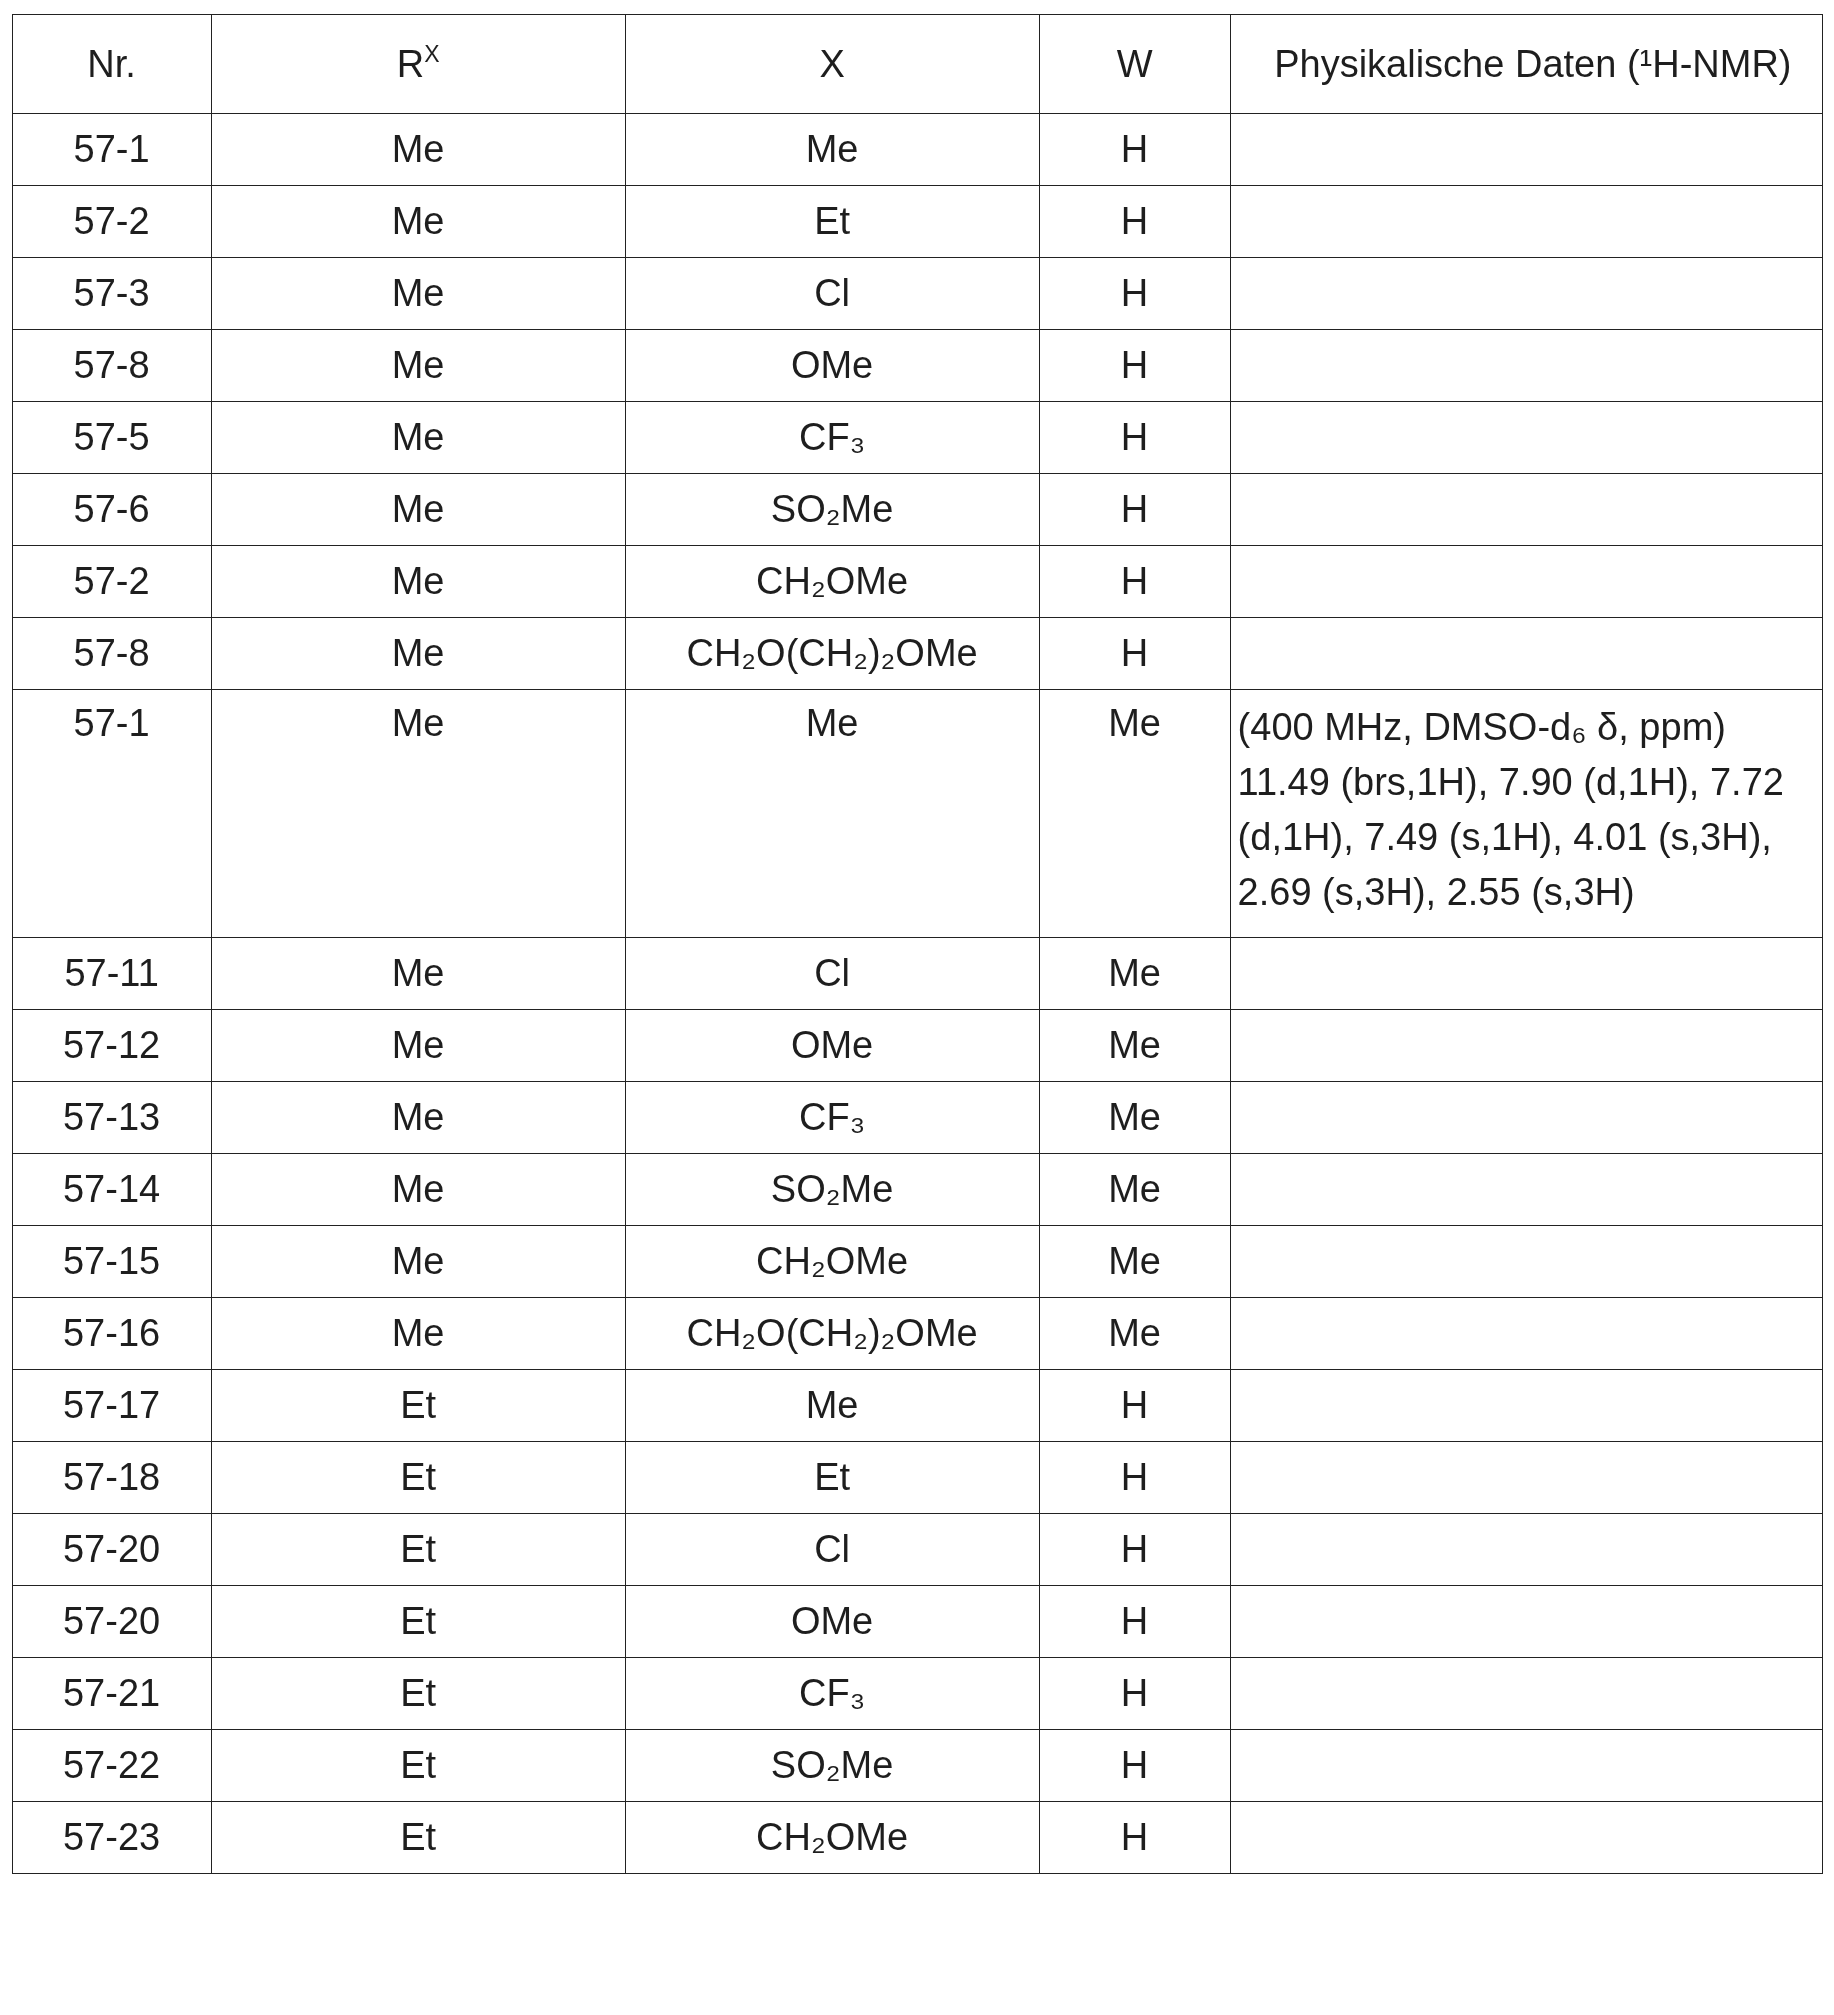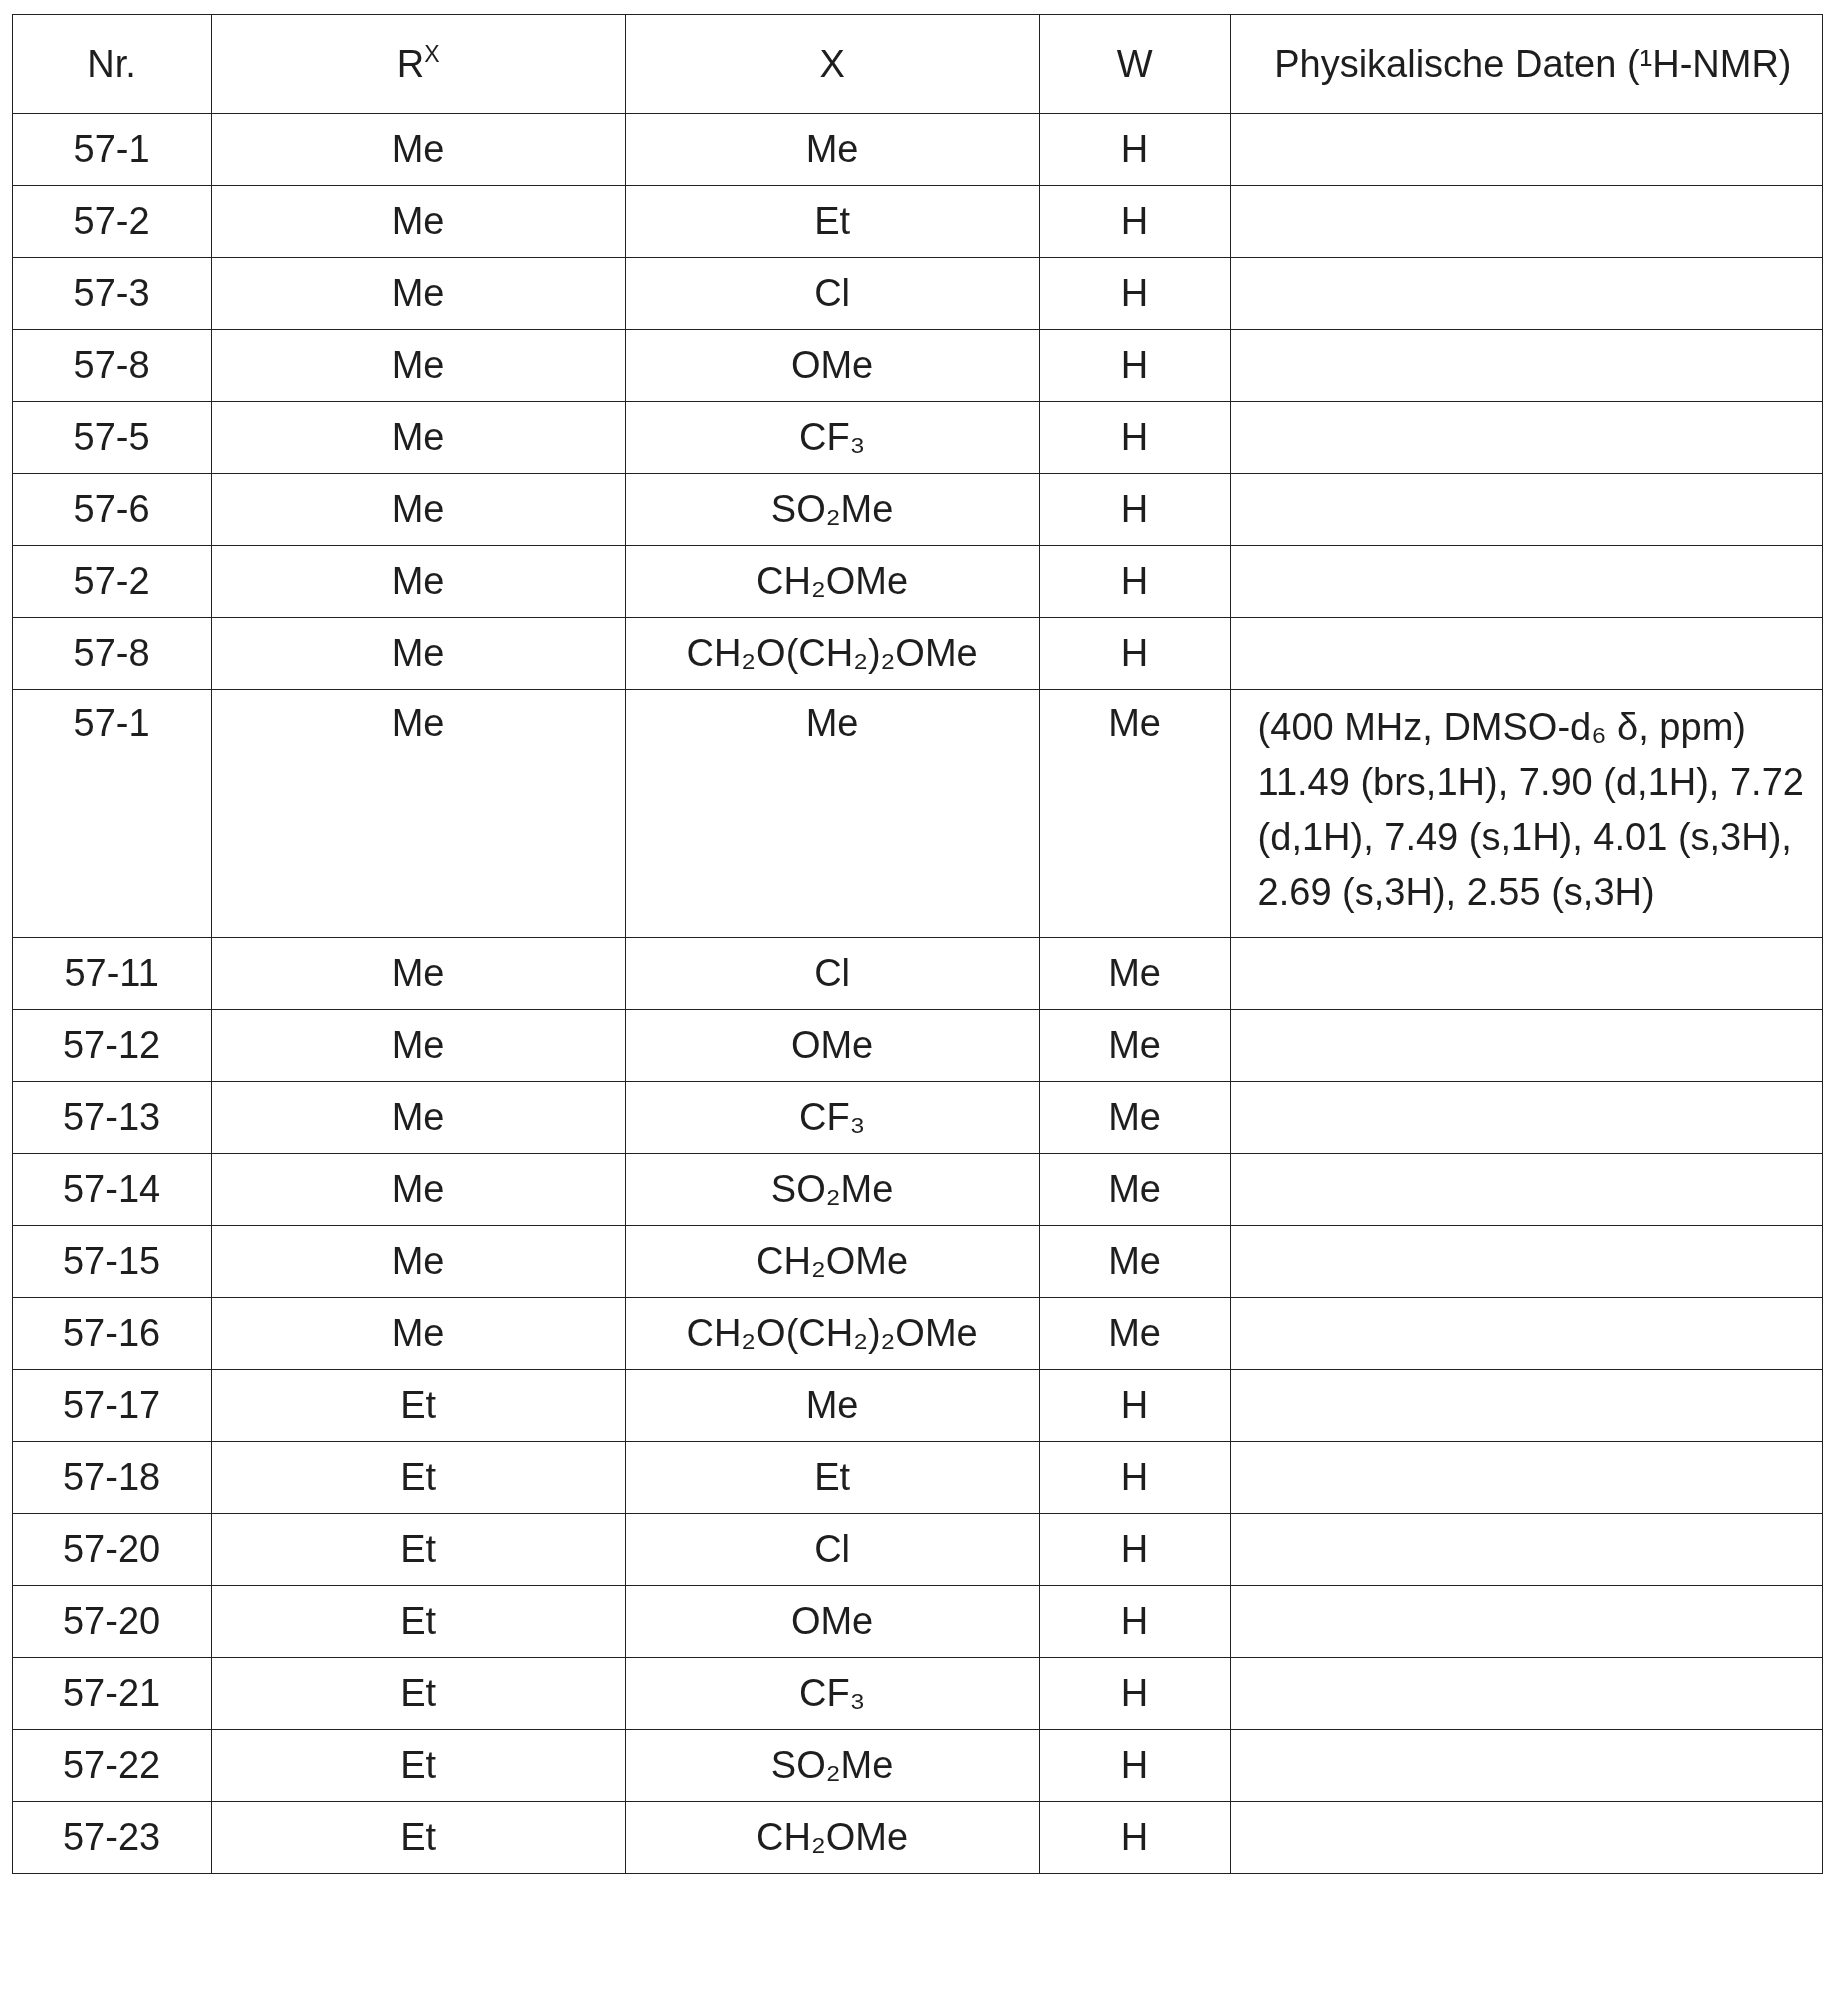--- a/index.html
+++ b/index.html
@@ -22,21 +22,21 @@
   }
   col.c-nr { width: 199px; }
   col.c-rx { width: 414px; }
   col.c-x  { width: 414px; }
   col.c-w  { width: 191px; }
   col.c-ph { width: 592px; }
   tr.header-row th { height: 98px; }
   tr.header-row th.th-phys { text-align: center; padding-left: 13.5px; }
   tr.body-row td { height: 71px; }
   tr.body-row.tall td { height: 237px; vertical-align: top; padding-top: 5.8px; }
-  tr.body-row td.phys { text-align: left; padding-left: 27px; padding-right: 5.8px; }
+  tr.body-row td.phys { text-align: left; padding-left: 7px; padding-right: 5.8px; }
   tr.body-row.tall td.phys { padding-top: 9.7px; }
   sup.sx { font-size: 23px; vertical-align: 15.4px; line-height: 0; }
 </style>
 </head>
 <body>
 
 <table class="data-table">
   <colgroup>
     <col class="c-nr">
       <col class="c-rx">

